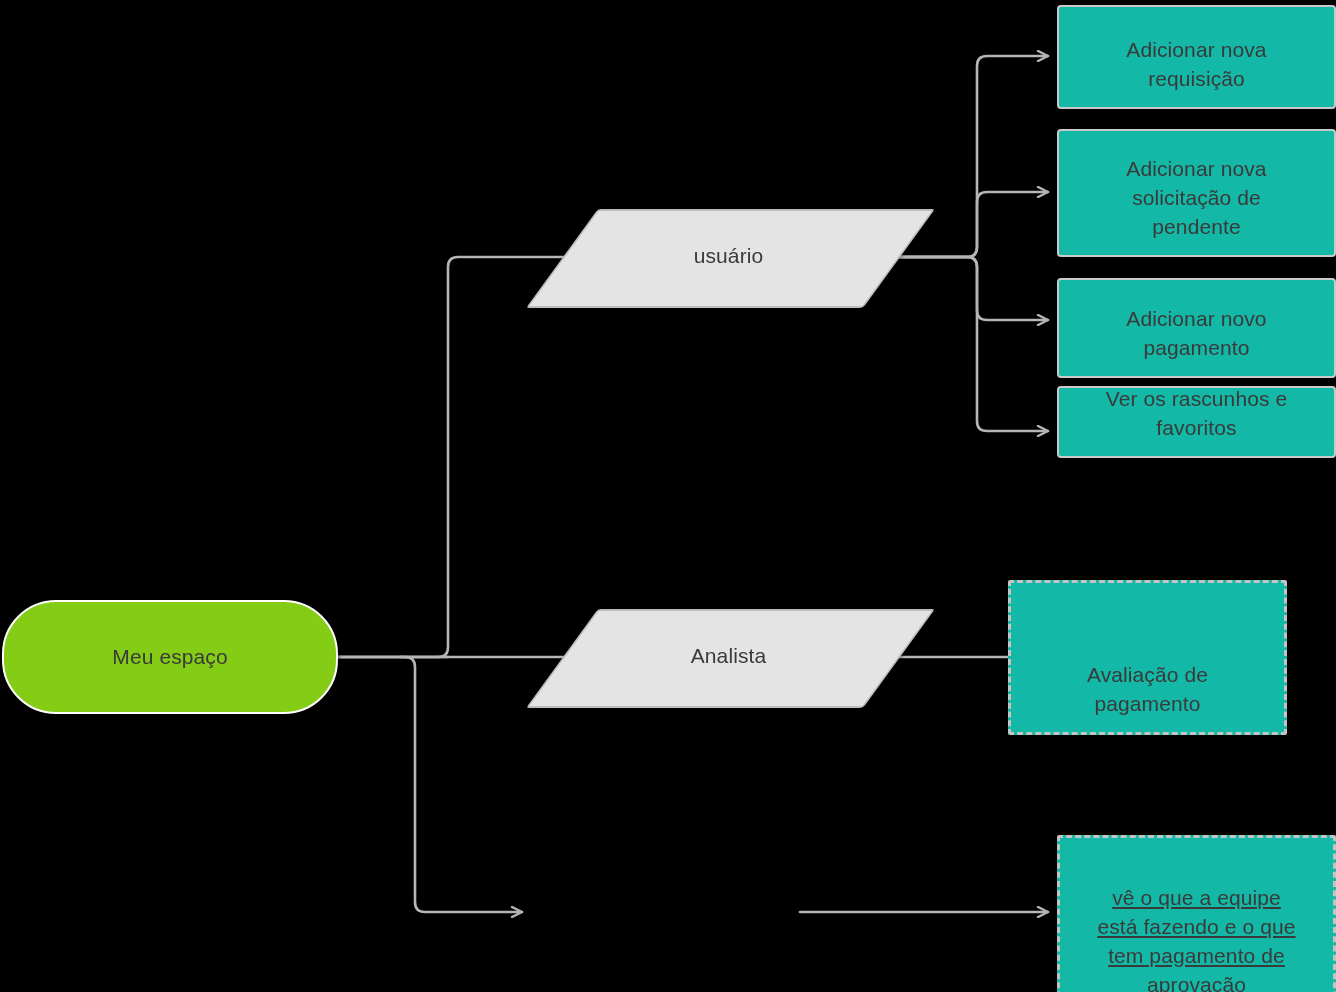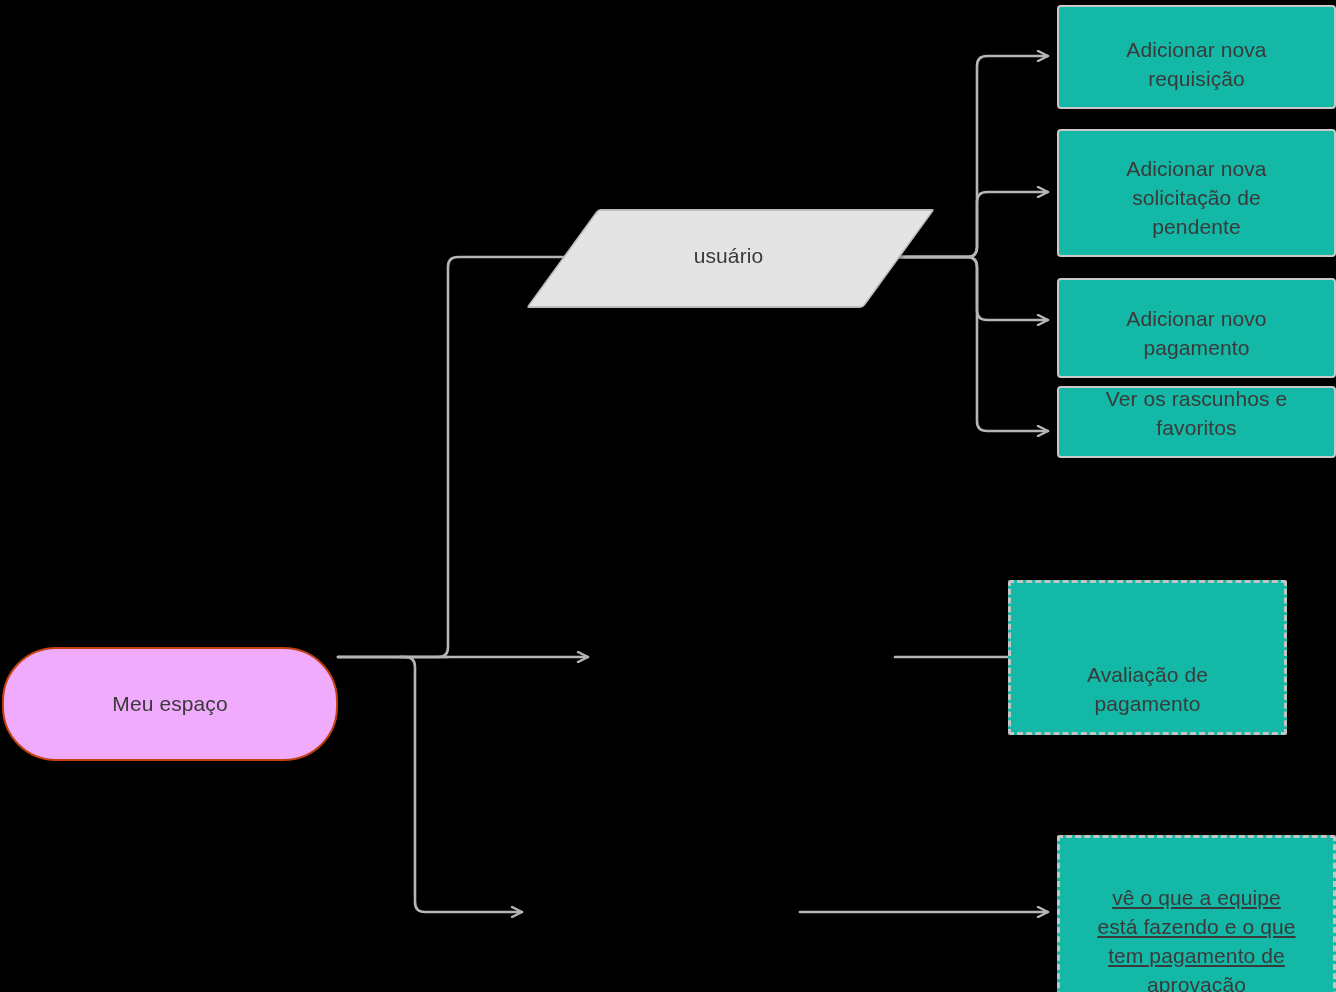--- a/index.html
+++ b/index.html
@@ -33,25 +33,24 @@
     align-items: center;
     justify-content: center;
     text-align: center;
     color: #3a3a3a;
     font-size: 21px;
     line-height: 1.38;
     letter-spacing: 0.1px;
   }
   
   .node-root {
-    background: #f0abfc;
-    border: 2px solid #c2410c;
+    background: #84cc16;
+    border: 2px solid #ffffff;
     border-radius: 54px;
     box-shadow: 2px 3px 3px rgba(0,0,0,0.35);
-    margin-top: 47px;
   }
   
   .node-box {
     background: #14b8a6;
     border: 2px solid #c9c9c9;
     border-radius: 4px;
     box-shadow: 2px 3px 3px rgba(0,0,0,0.30);
     padding: 13px 12px;
     align-items: flex-end;
   }
@@ -127,20 +126,24 @@
 
   <div class="node node-root" style="left:2px; top:600px; width:336px; height:114px;">
     <span>Meu espaço</span>
   </div>
 
   <div class="node node-para" style="left:562px; top:209px; width:333px; height:95px;justify-content:center;">
     <span class="para-shape"></span>
     <span class="para-label">usuário</span>
   </div>
 
+  <div class="node node-para" style="left:562px; top:609px; width:333px; height:95px;">
+    <span class="para-shape"></span>
+    <span class="para-label">Analista</span>
+  </div>
 
 
   <div class="node node-box" style="left:1057px; top:5px; width:279px; height:104px;">
     <span class="label-lines">
       <span>Adicionar nova</span><br>
       <span>requisição</span>
     </span>
   </div>
 
   <div class="node node-box" style="left:1057px; top:129px; width:279px; height:128px;">

